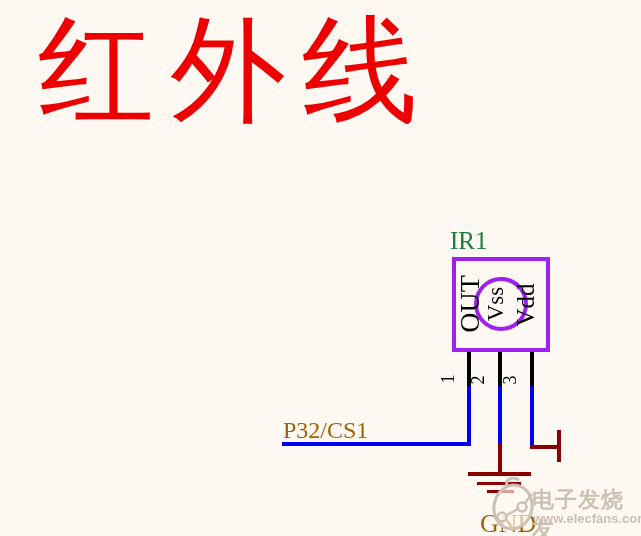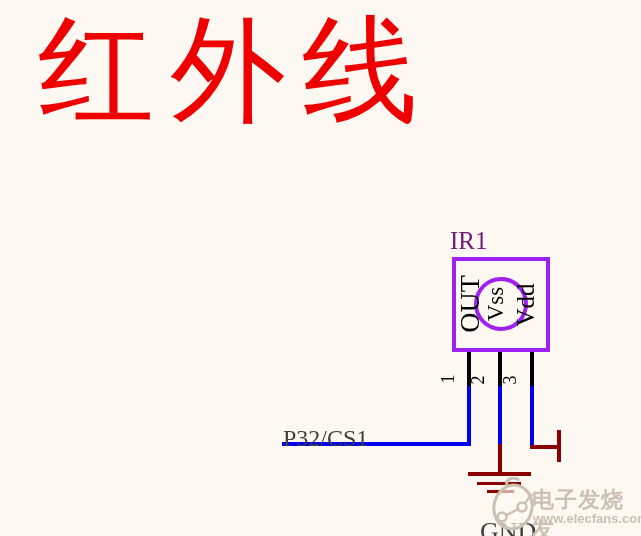--- a/index.html
+++ b/index.html
@@ -12,21 +12,21 @@
   }
   
   .schematic-title{
     position:absolute;left:38px;top:-4px;
     font-size:116px;line-height:150px;letter-spacing:16px;
     color:#EE0000;white-space:nowrap;
   }
   
   .designator{
     position:absolute;left:450px;top:227px;
-    font-size:25px;color:#701a75;
+    font-size:25px;color:#15803d;
   }
   
   .ir-box{
     position:absolute;left:452px;top:257px;
     width:90px;height:87px;
     border:4px solid #A020F0;
   }
   .ir-circle{
     position:absolute;left:474px;top:277px;
     width:46px;height:46px;
@@ -58,21 +58,21 @@
   .wire-h1{left:282px;top:442px;width:189px;height:4px;}
   .wire-v2{left:498px;top:386px;width:4px;height:58px;}
   .wire-v3{left:530px;top:386px;width:4px;height:59px;}
   .wire-v2-red{left:498px;top:444px;width:4px;height:29px;}
   .gnd-bar1{left:468px;top:472px;width:63px;height:4px;}
   .gnd-bar2{left:477px;top:482px;width:44px;height:3px;}
   .gnd-bar3{left:487px;top:490px;width:27px;height:3px;}
   .wire-h3{left:530px;top:445px;width:29px;height:4px;}
   .vcc-tick{left:557px;top:430px;width:4px;height:32px;}
   
-  .net-label{position:absolute;color:#404040;white-space:nowrap;margin-top:8px;}
+  .net-label{position:absolute;color:#a16207;white-space:nowrap;}
   .label-p32{left:283px;top:417px;font-size:24px;}
   .label-vcc{left:565px;top:429px;font-size:25px;}
   .label-gnd{left:480px;top:509px;font-size:26px;z-index:1;}
   
   .wm{position:absolute;color:#CBC1B2;z-index:2;
       font-family:"Liberation Sans", sans-serif;font-weight:bold;}
   .wm-brand{left:532px;top:485px;font-size:22px;letter-spacing:1px;}
   .wm-url{left:533px;top:511px;font-size:13px;}
   .wm-logo{position:absolute;left:483px;top:477px;z-index:2;}
 </style>

